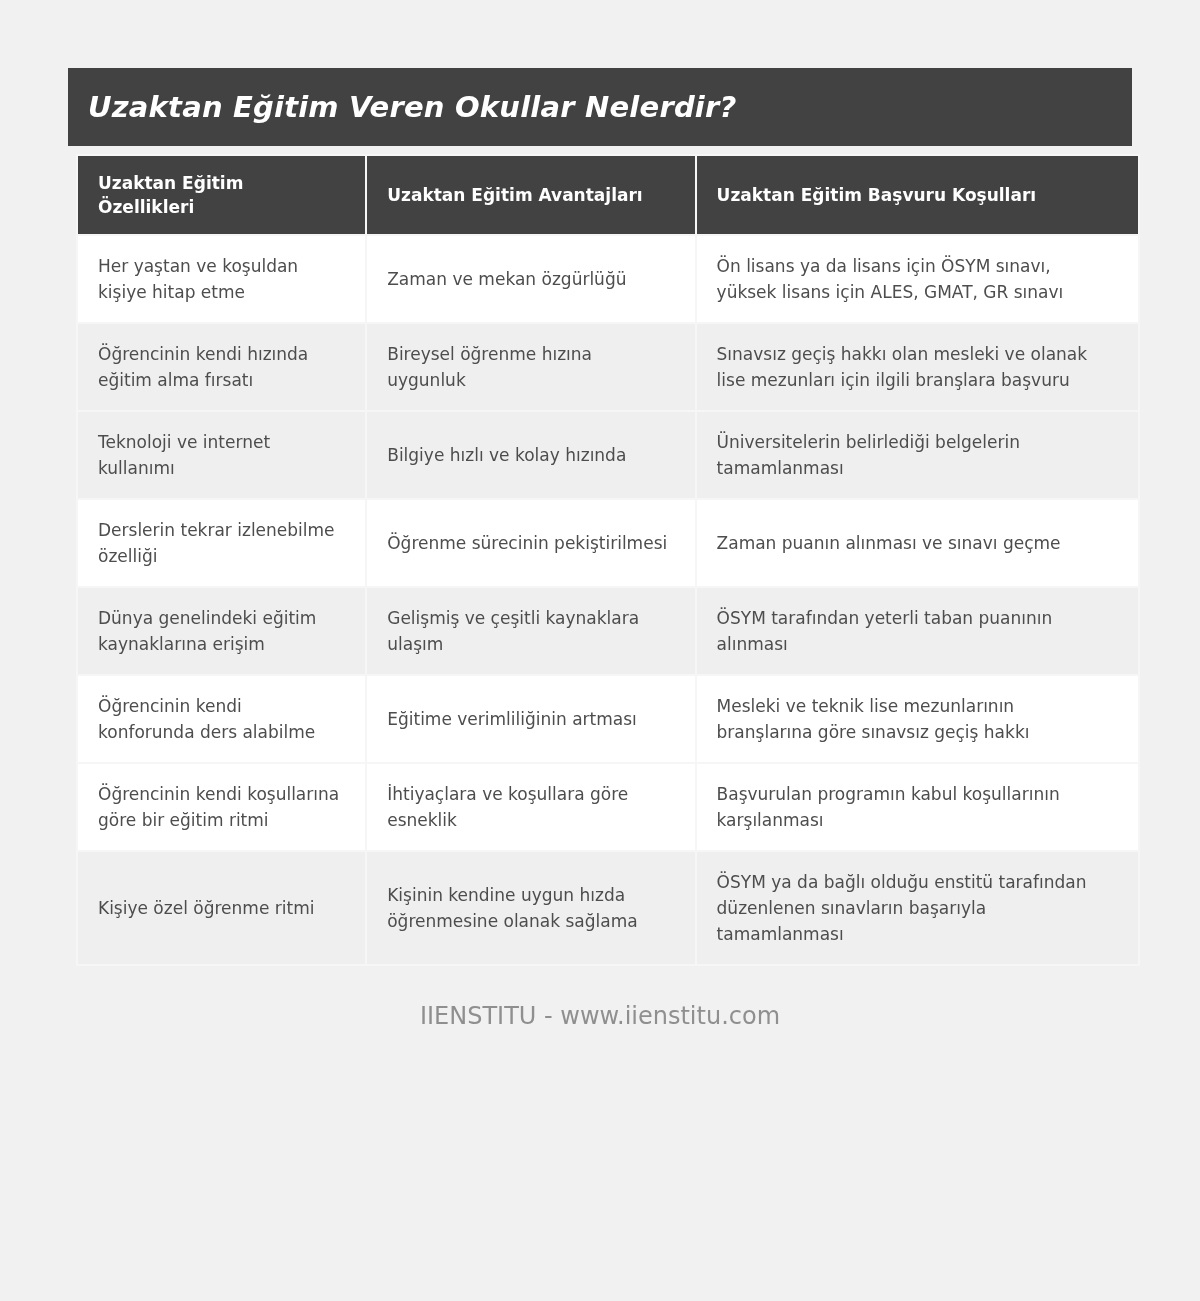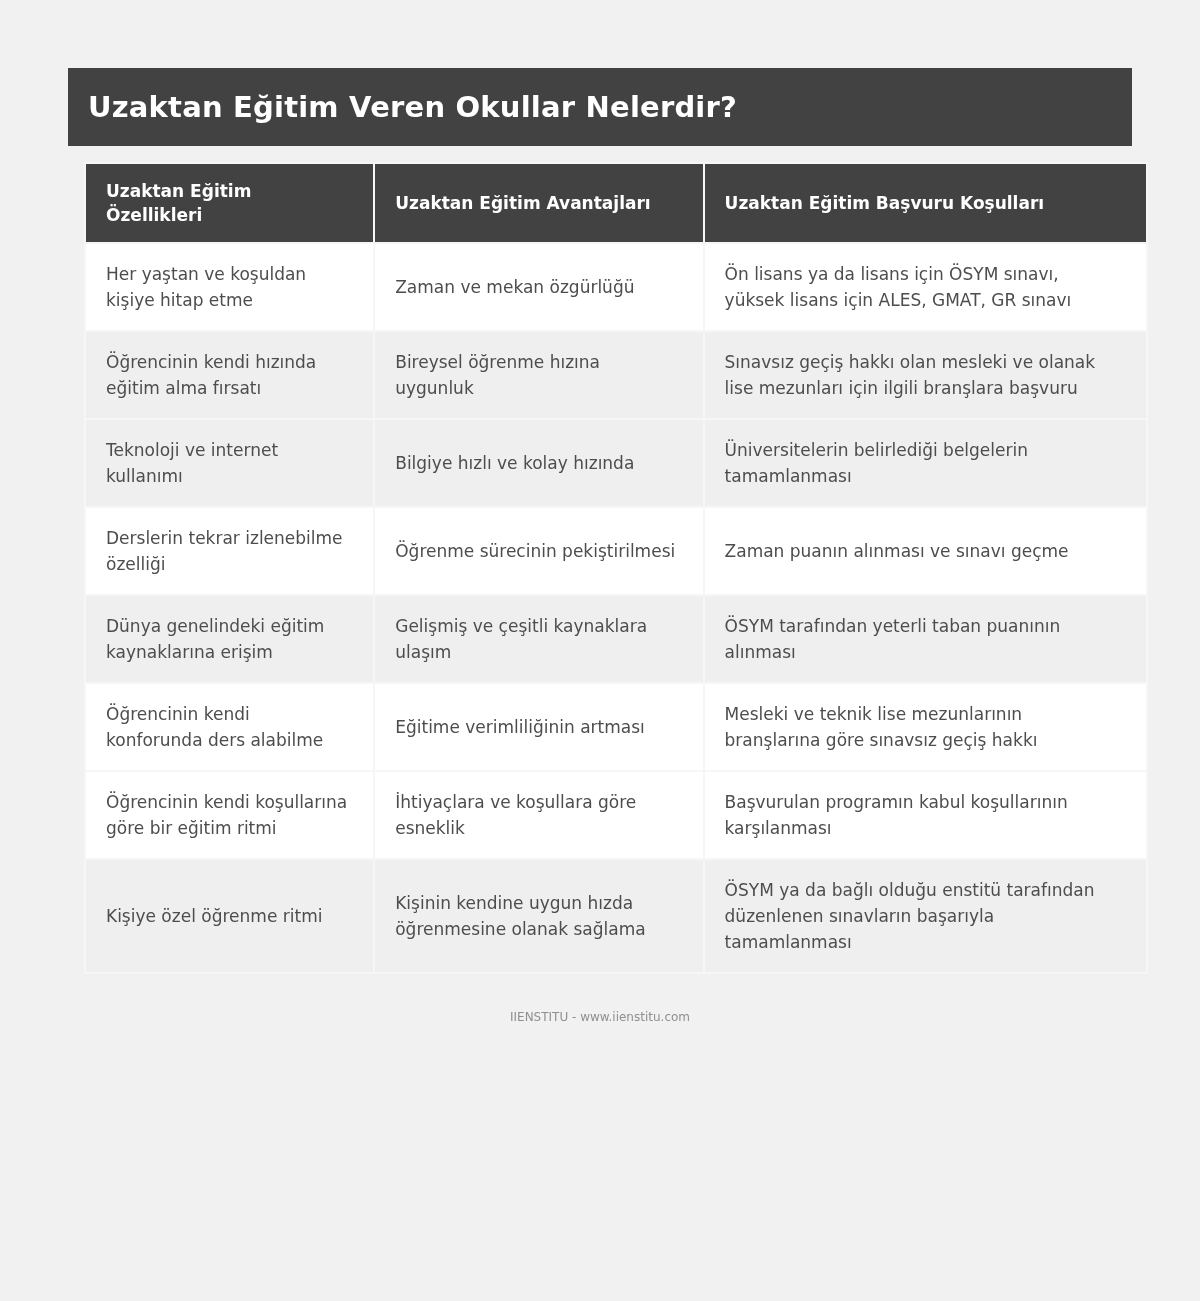--- a/index.html
+++ b/index.html
@@ -31,28 +31,29 @@
     padding-top: 68px;
   }
   .title-bar {
     background: var(--header-bg);
     color: var(--header-text);
     font-size: 29px;
     font-weight: 700;
     line-height: 34px;
     padding: 22px 20px;
     letter-spacing: 0.2px;
+    font-style: italic;
   }
   table.info-table {
     width: 100%;
     border-collapse: separate;
     border-spacing: 2px;
     background: var(--spacing-bg);
     table-layout: fixed;
-    margin: 16px;
+    margin: 8px;
   }
   col.c1 { width: 27.2%; }
   col.c2 { width: 31.0%; }
   col.c3 { width: 41.8%; }
   th {
     background: var(--header-bg);
     color: var(--header-text);
     font-size: 17px;
     font-weight: 700;
     text-align: left;
@@ -68,21 +69,21 @@
     font-weight: 400;
     line-height: 26px;
     text-align: left;
     vertical-align: middle;
     padding: 17px 26px 17px 20px;
   }
   tr.alt td { background: var(--row-alt-bg); }
   .footer {
     text-align: center;
     color: var(--footer-text);
-    font-size: 12px;
+    font-size: 24px;
     margin-top: 36px;
     padding-bottom: 70px;
   }
 </style>
 </head>
 <body>
 
 <div class="page">
   <div class="card">
 

